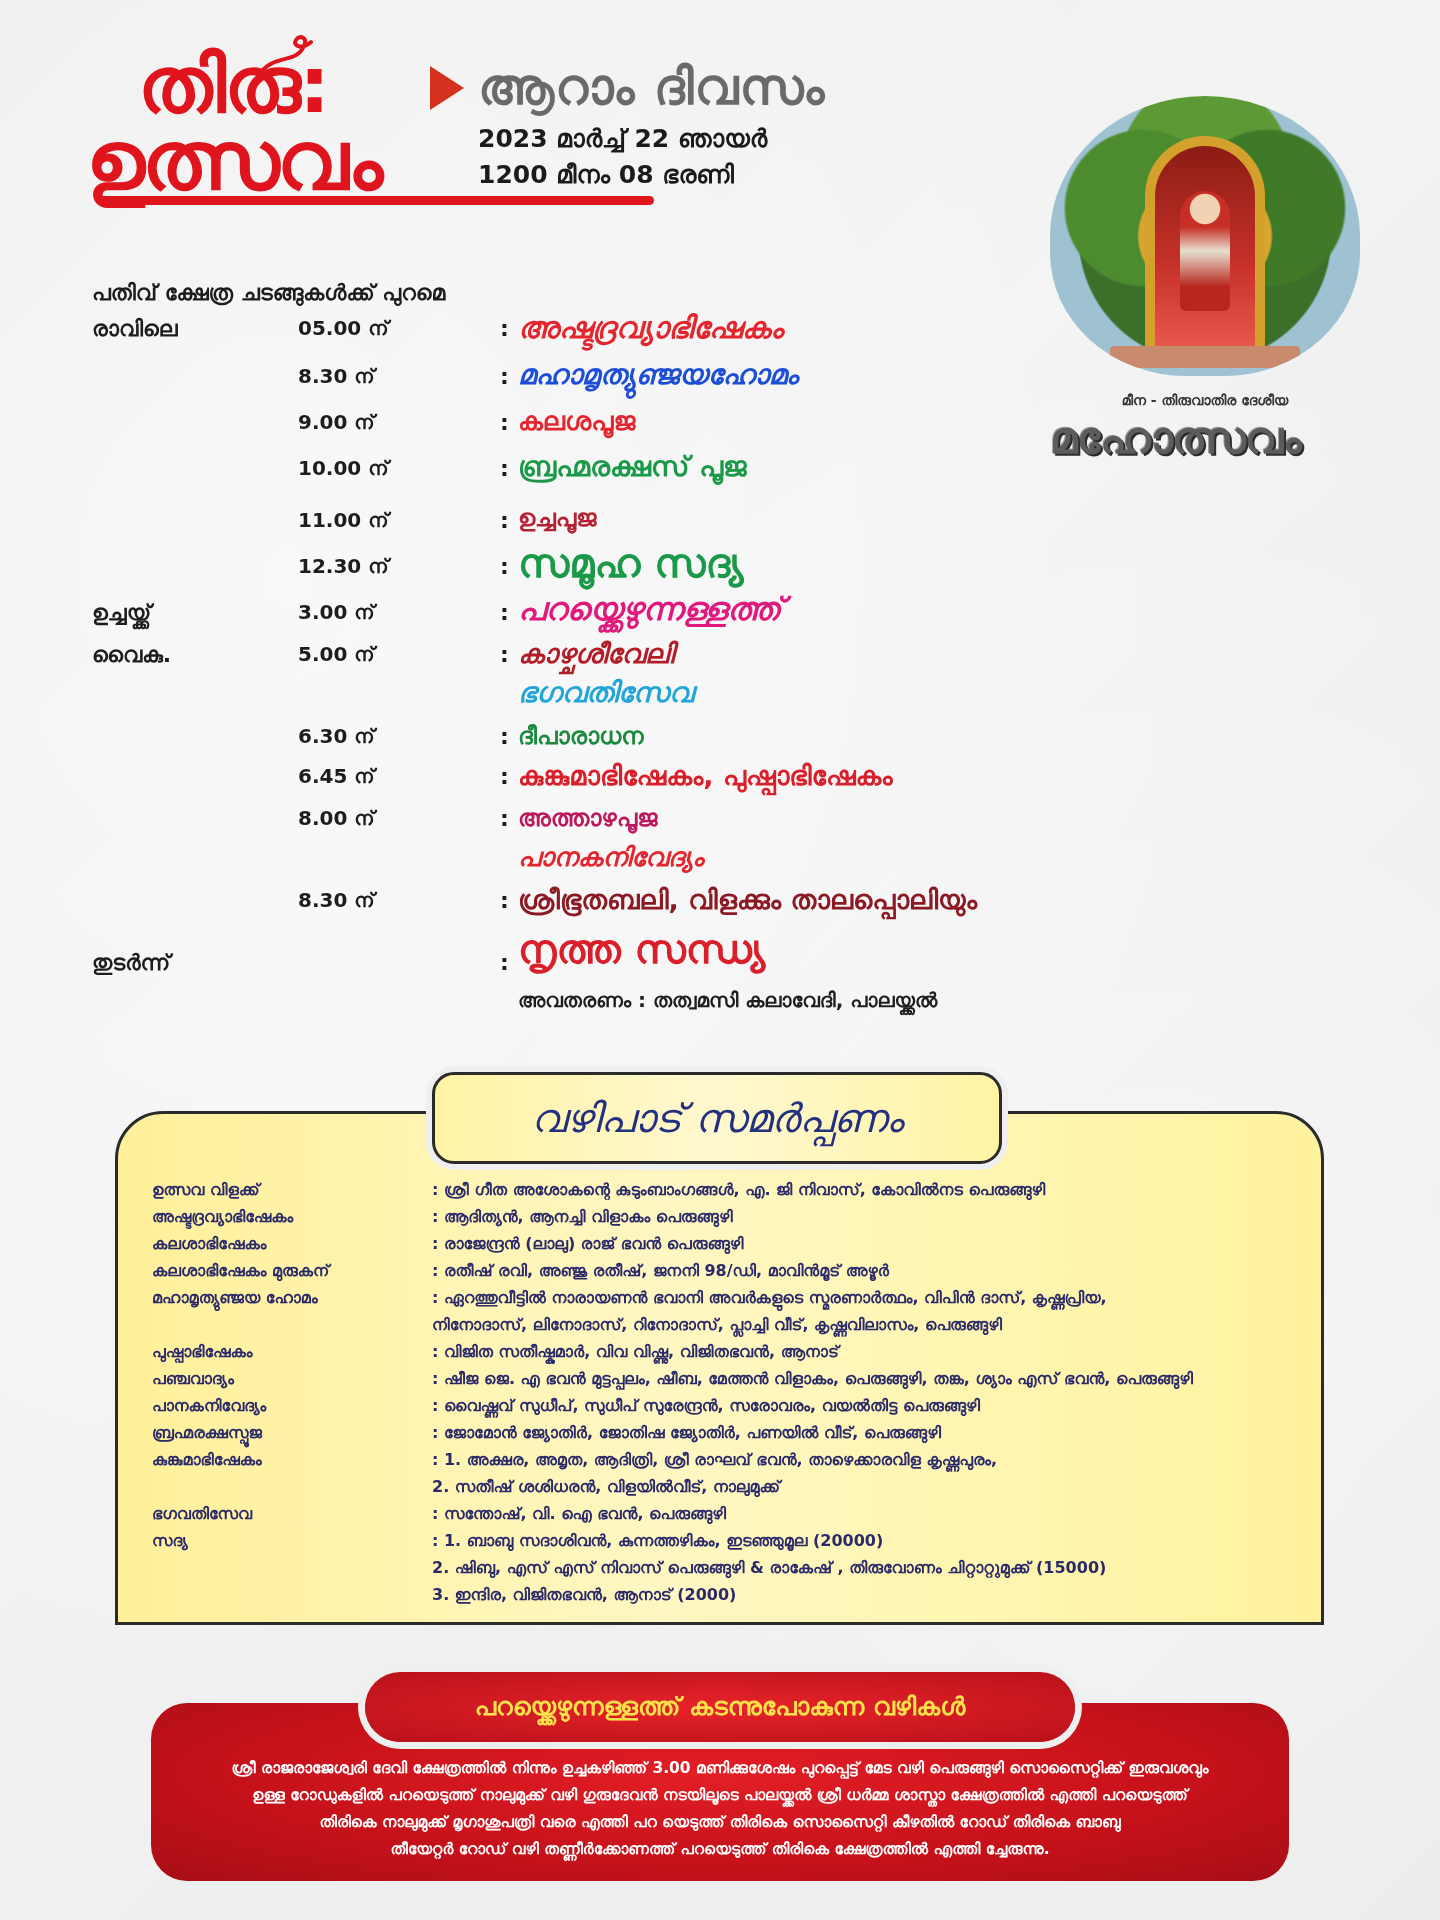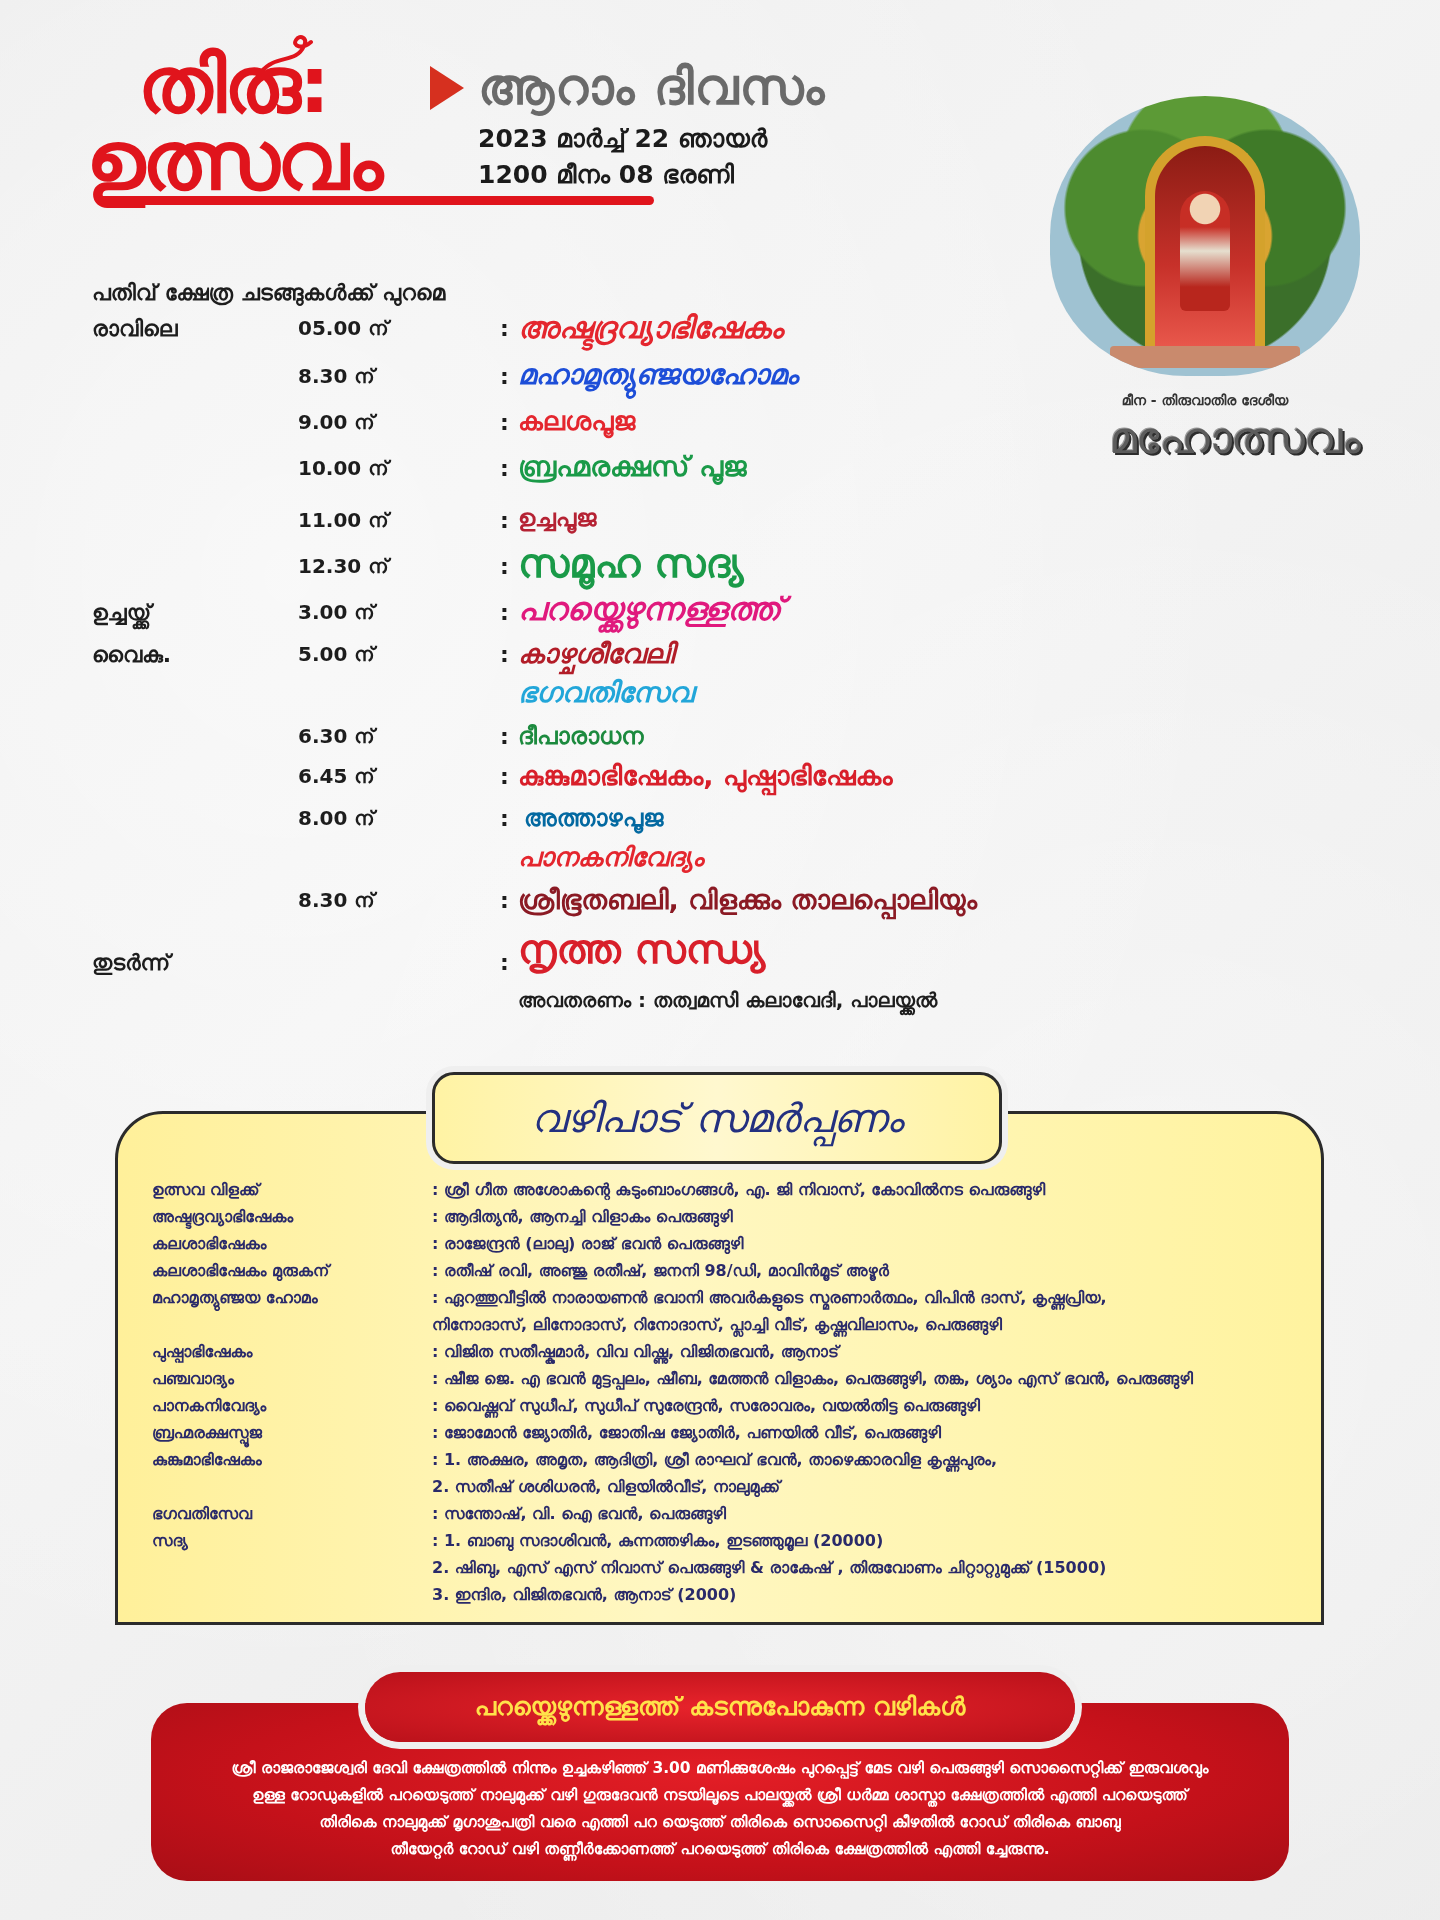--- a/index.html
+++ b/index.html
@@ -81,22 +81,22 @@
   }
   .temple .base {
     position: absolute; left: 60px; top: 250px; width: 190px; height: 22px;
     background: #c98a6d; border-radius: 4px;
   }
   .temple .sub {
     position: absolute; left: 0; top: 296px; width: 310px; text-align: center;
     font-size: 14px; font-weight: bold; color: #333;
   }
   .temple .big {
-    position: absolute; left: 0; top: 316px; width: 310px; text-align: right;
-    font-size: 44px; font-weight: normal; color: #5c5c5c;
+    position: absolute; left: 0; top: 316px; width: 310px; text-align: left;
+    font-size: 44px; font-weight: bold; color: #5c5c5c;
     text-shadow: 2px 2px 0 #2c2c2c, -1px -1px 0 #9a9a9a;
     letter-spacing: -1px;
   }
 
   
   .intro {
     position: absolute; left: 92px; top: 280px; font-size: 22px; font-weight: bold; color: #1d1d1d;
   }
   .row { position: absolute; left: 0; width: 1289px; height: 40px; }
   .row .period {
@@ -113,21 +113,21 @@
   }
   .ev-red   { color: #e4262e; font-style: italic; }
   .ev-blue  { color: #1d4ed8; font-style: italic; font-weight: 900; }
   .ev-green { color: #1a9a48; }
   .ev-maroon { color: #b52233; }
   .ev-pink  { color: #e0197d; font-style: italic; }
   .ev-brown { color: #b21d28; font-style: italic; }
   .ev-cyan  { color: #22a6d9; font-style: italic; }
   .ev-dkgreen { color: #1c8a3e; }
   .ev-crimson { color: #d81f2a; }
-  .ev-purple { color: #0369a1; margin-left: 6px; }
+  .ev-purple { color: #be185d; }
   .ev-dred { color: #8b1a24; }
   .performer {
     position: absolute; left: 518px; top: 988px; font-size: 20px; font-weight: bold; color: #1d1d1d;
   }
 
   
   .ybox {
     position: absolute; left: 115px; top: 1111px; width: 1209px; height: 514px;
     background: linear-gradient(90deg, #fff09a 0%, #fff7c2 45%, #fff39f 100%);
     border: 3px solid #2b2b2b;

